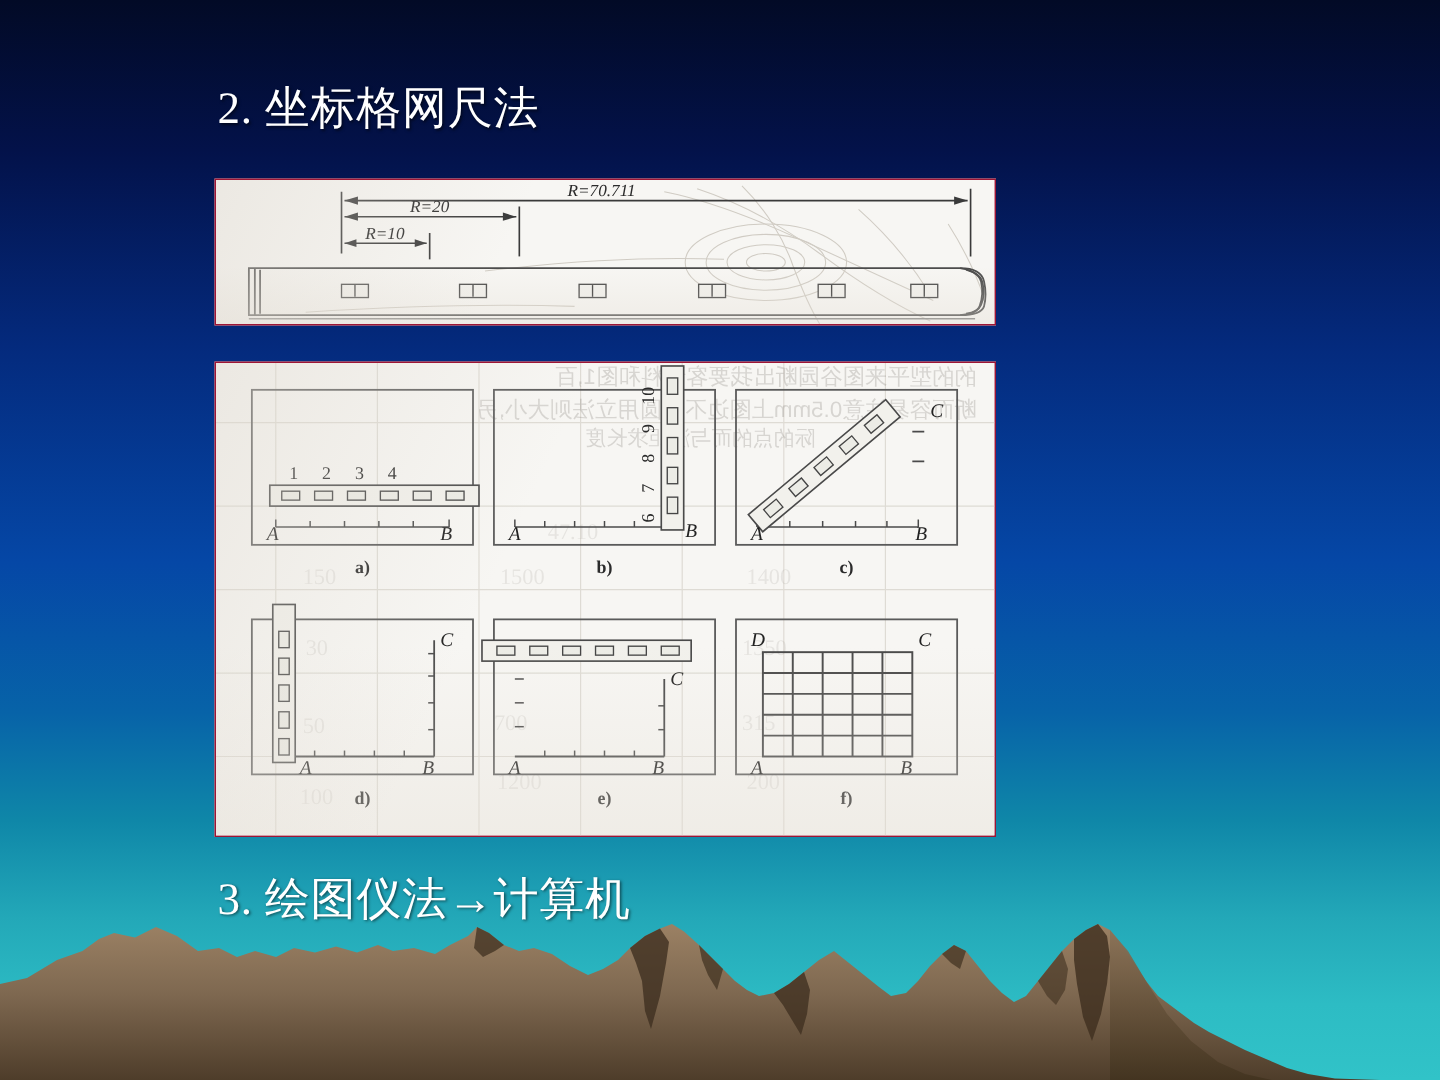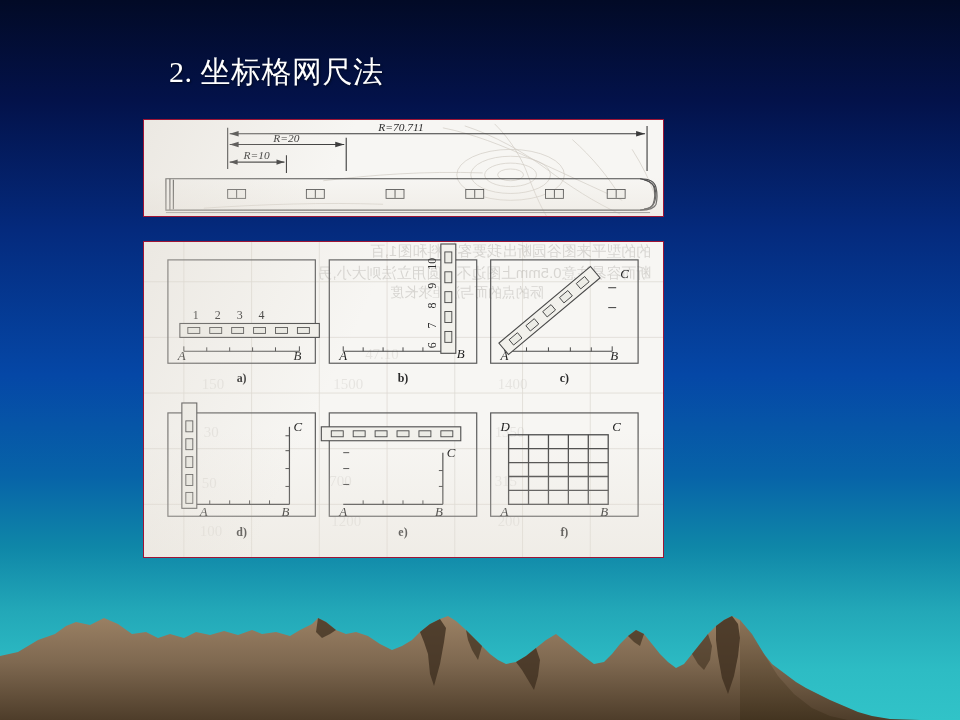--- a/index.html
+++ b/index.html
@@ -33,21 +33,20 @@
   }
 
   
   .slide-title {
     position:absolute;
     color:#ffffff;
     font-family:"Liberation Serif", serif;
     white-space:nowrap;
     text-shadow:1px 1px 2px rgba(0,0,0,.55);
     letter-spacing:.5px;
-    margin-left:24px;
   }
   #title-1 { left:145px; top:52px; font-size:30px; }
   #title-2 { left:145px; top:579px; font-size:30px; }
 
   
   .figure {
     position:absolute;
     border:1.6px solid #9e1535;
     background:#f6f5f2;
     overflow:hidden;
@@ -407,14 +406,15 @@
         <text x="358" y="276">A</text>
         <text x="458" y="276">B</text>
         <text x="470" y="190">C</text>
         <text x="358" y="190">D</text>
       </g>
       <text x="422" y="296" font-family="Liberation Serif, serif" font-size="12" font-weight="bold" fill="#2b2b2b" text-anchor="middle">f)</text>
     </svg>
     <div class="paper-tint"></div>
   </div>
 
+  <div class="slide-title" id="title-2">3.  绘图仪法→计算机</div>
 
 </div>
 
 </body></html>

